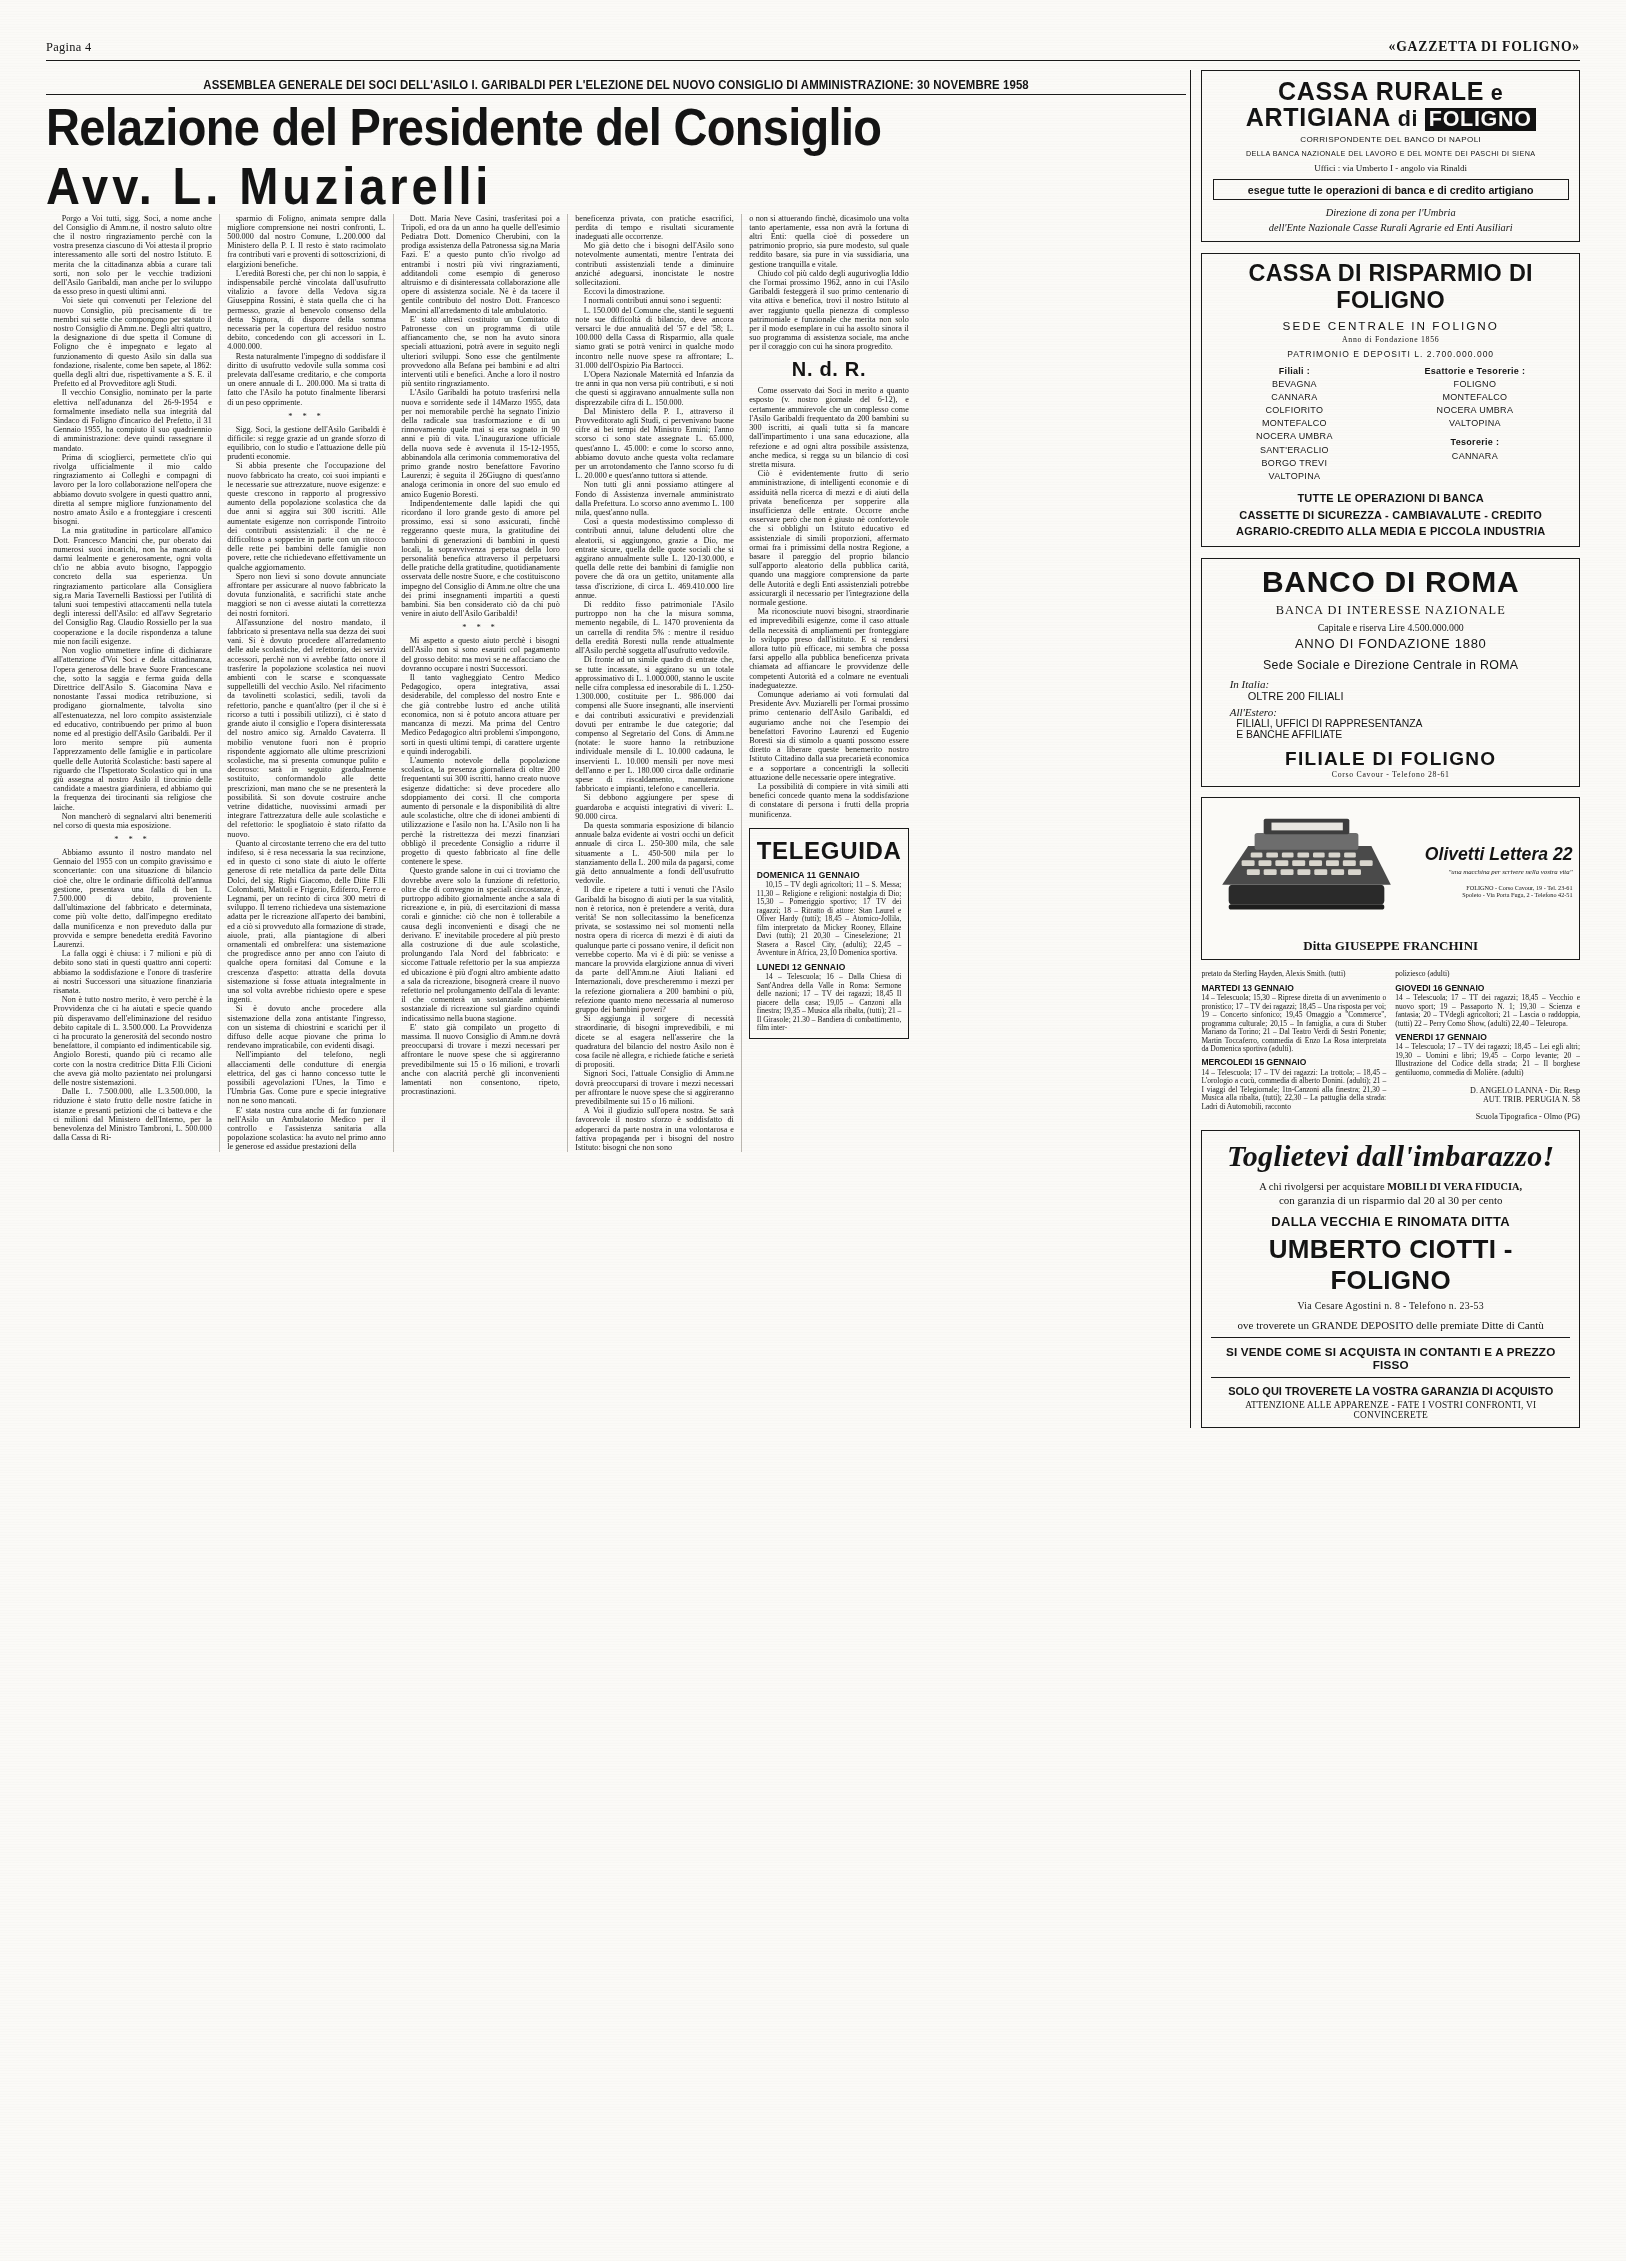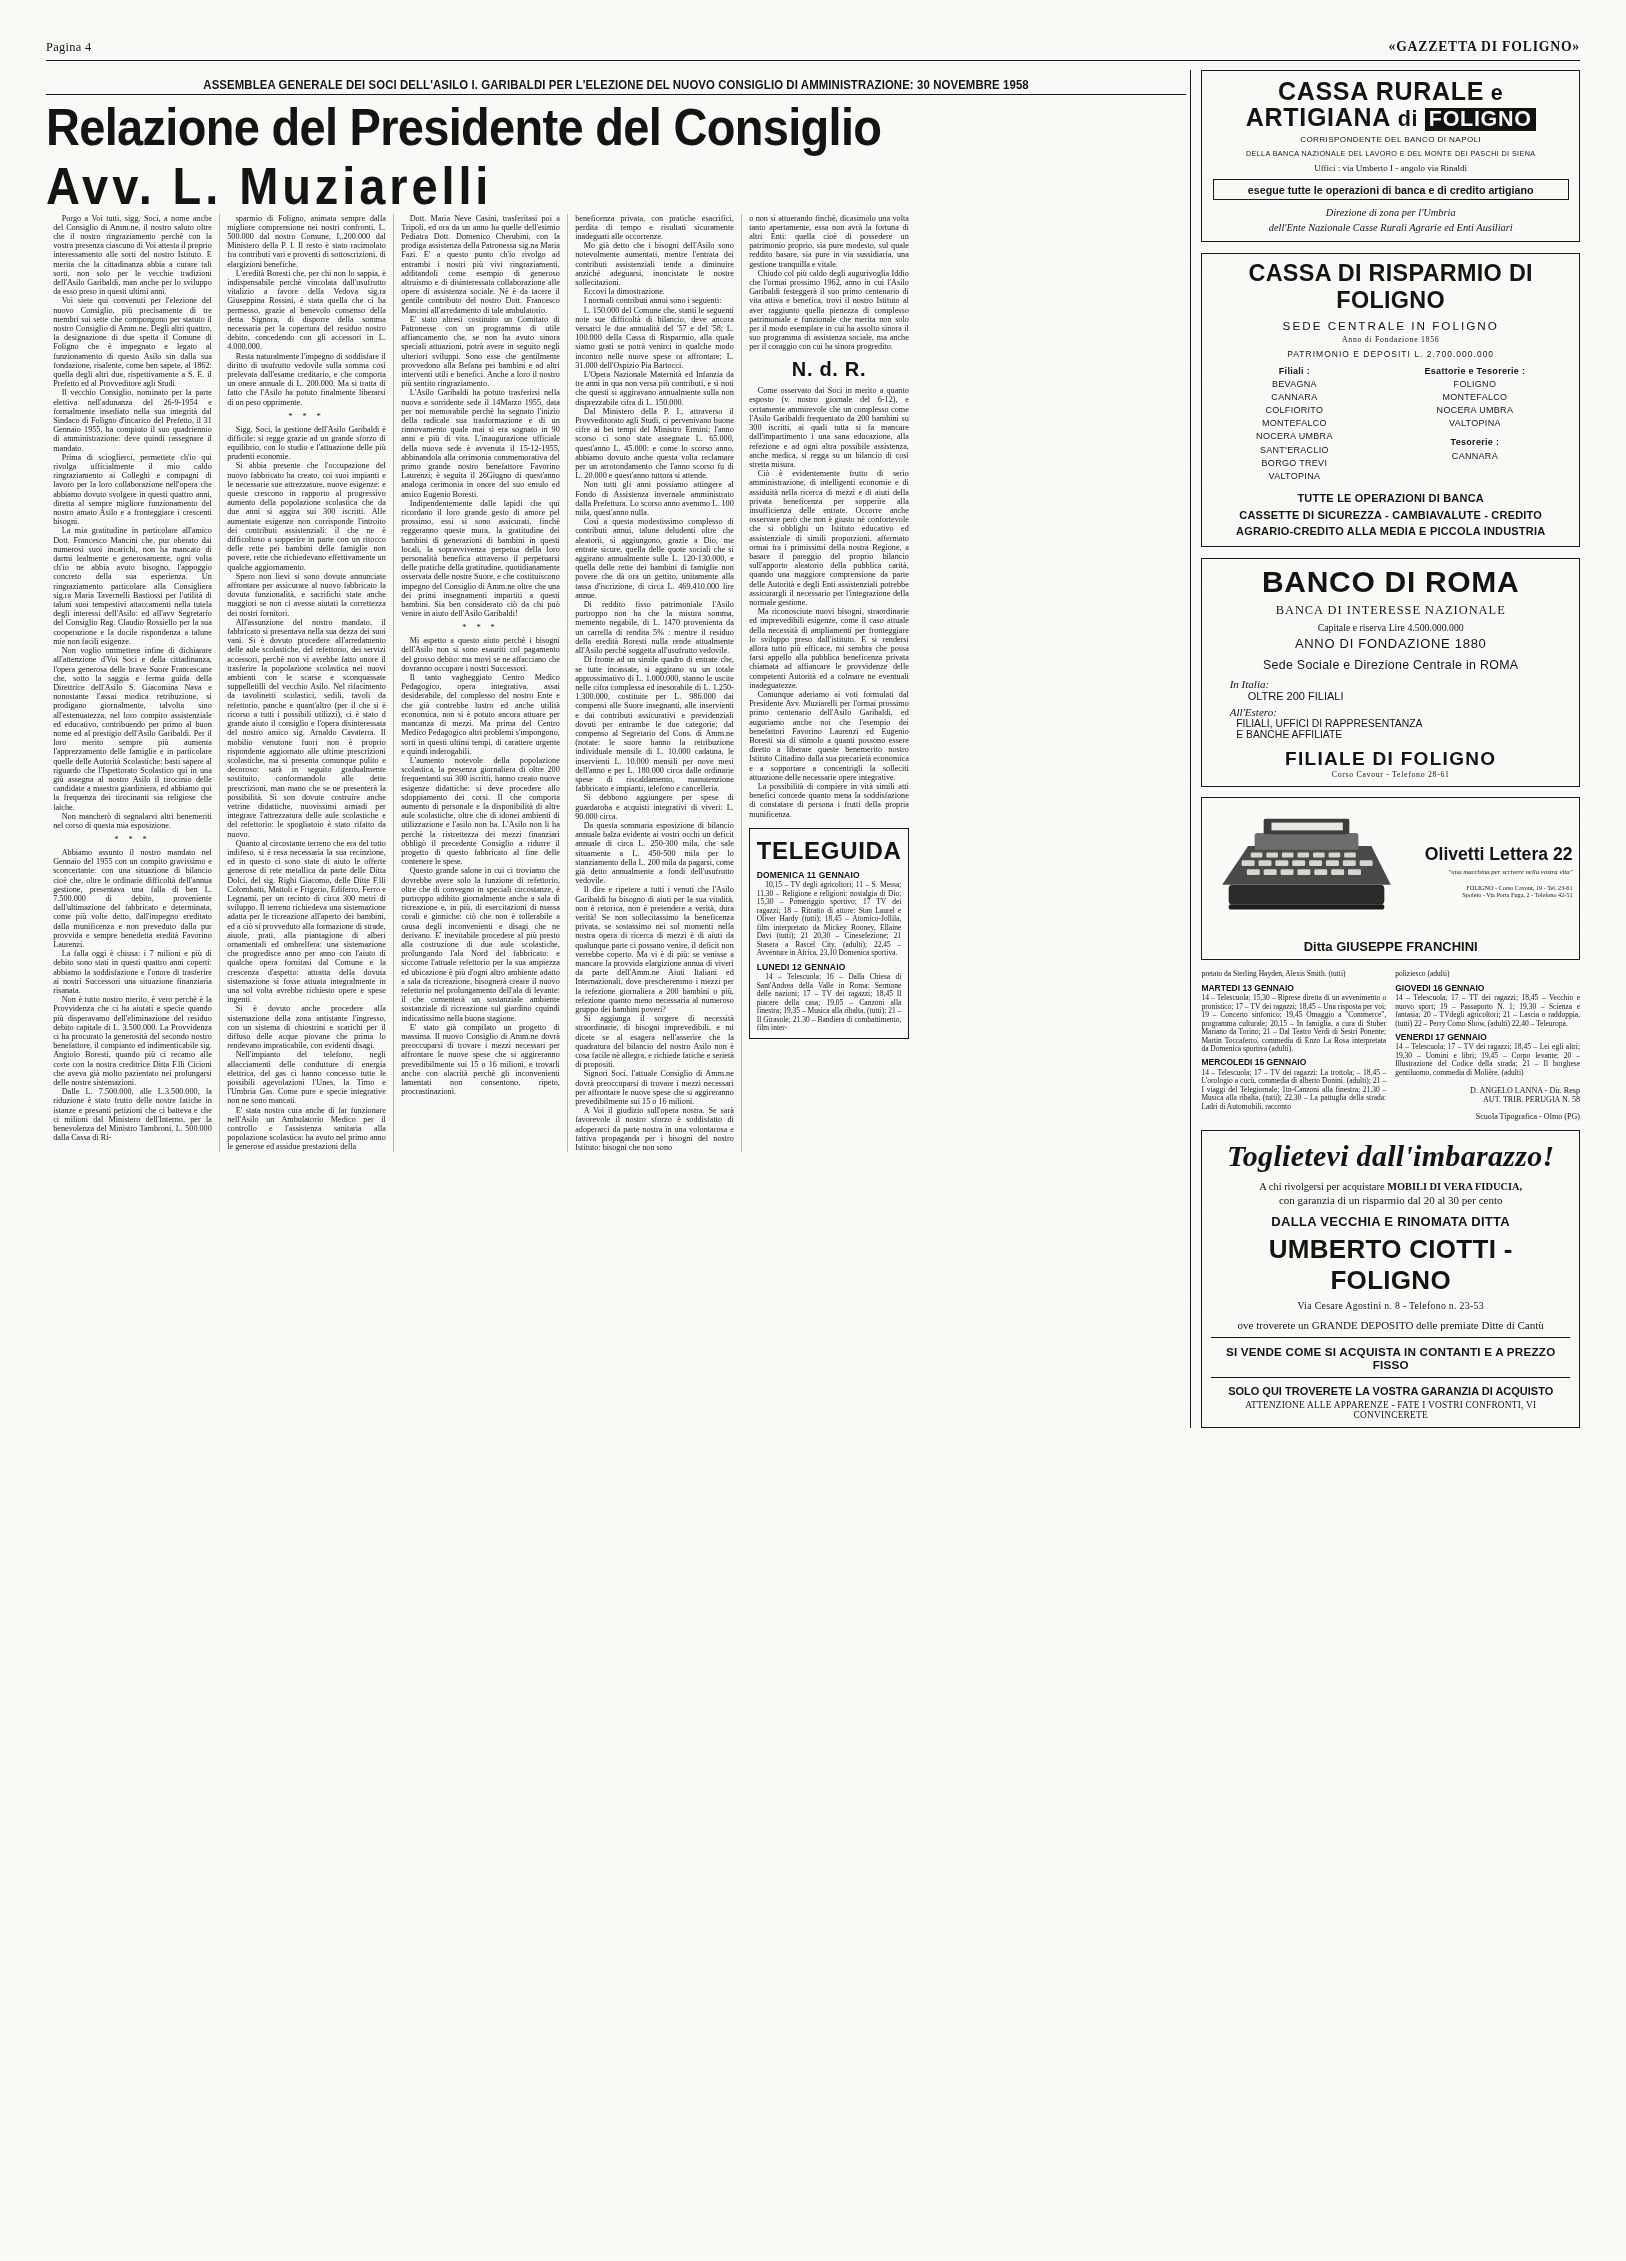--- a/index.html
+++ b/index.html
@@ -72,25 +72,25 @@
   .roma-big{font-family:"Liberation Sans",sans-serif;font-size:13px;letter-spacing:0.7px;margin-top:3.9px;}
   .roma-sede{font-family:"Liberation Sans",sans-serif;font-size:12.4px;margin-top:6.5px;letter-spacing:0.3px;}
   .roma-ital{text-align:left;font-style:italic;font-size:11px;margin-top:6.5px;margin-left:19.5px;}
   .filiale{font-family:"Liberation Sans",sans-serif;font-weight:bold;font-size:19px;
         letter-spacing:1.3px;margin-top:7.8px;}
   
   .tw-ad{position:relative;border:1.3px solid #1a1a1a;padding:5.2px;margin-bottom:10.4px;
         height:163px;box-sizing:border-box;overflow:hidden;background:#fbfaf7;}
   .tw-img{position:absolute;left:6.5px;top:9px;width:195px;height:120px;}
   .tw-right{position:absolute;right:6.5px;top:46px;width:169px;text-align:right;}
-  .tw-name{font-family:"Liberation Sans",sans-serif;font-weight:bold;
+  .tw-name{font-family:"Liberation Sans",sans-serif;font-style:italic;font-weight:bold;
         font-size:17.6px;}
   .tw-tag{font-size:6.8px;font-style:italic;line-height:1.25;margin-top:2.6px;}
   .tw-dealer{position:absolute;left:0;right:0;bottom:5.2px;text-align:center;
-        font-family:Liberation Sans, sans-serif;font-weight:bold;font-size:13px;}
+        font-family:Liberation Serif, serif;font-weight:bold;font-size:13px;}
   
   .tele{border:1.3px solid #1a1a1a;padding:5.2px 6.5px;box-sizing:border-box;}
   .tele h3{font-family:"Liberation Sans",sans-serif;font-weight:bold;font-size:24px;
         text-align:center;margin:2.6px 0 5.2px 0;letter-spacing:0.7px;}
   .tele .day{font-family:"Liberation Sans",sans-serif;font-weight:bold;font-size:8.5px;
         margin:4.6px 0 1.3px 0;letter-spacing:0.2px;}
   .tele p{font-size:7.5px;line-height:8.5px;text-align:justify;margin:0;}
   
   .tog{border:1.3px solid #1a1a1a;padding:7.8px 9px;text-align:center;margin-top:9px;}
   .tog-h{font-family:"Liberation Serif",serif;font-style:italic;font-weight:bold;

